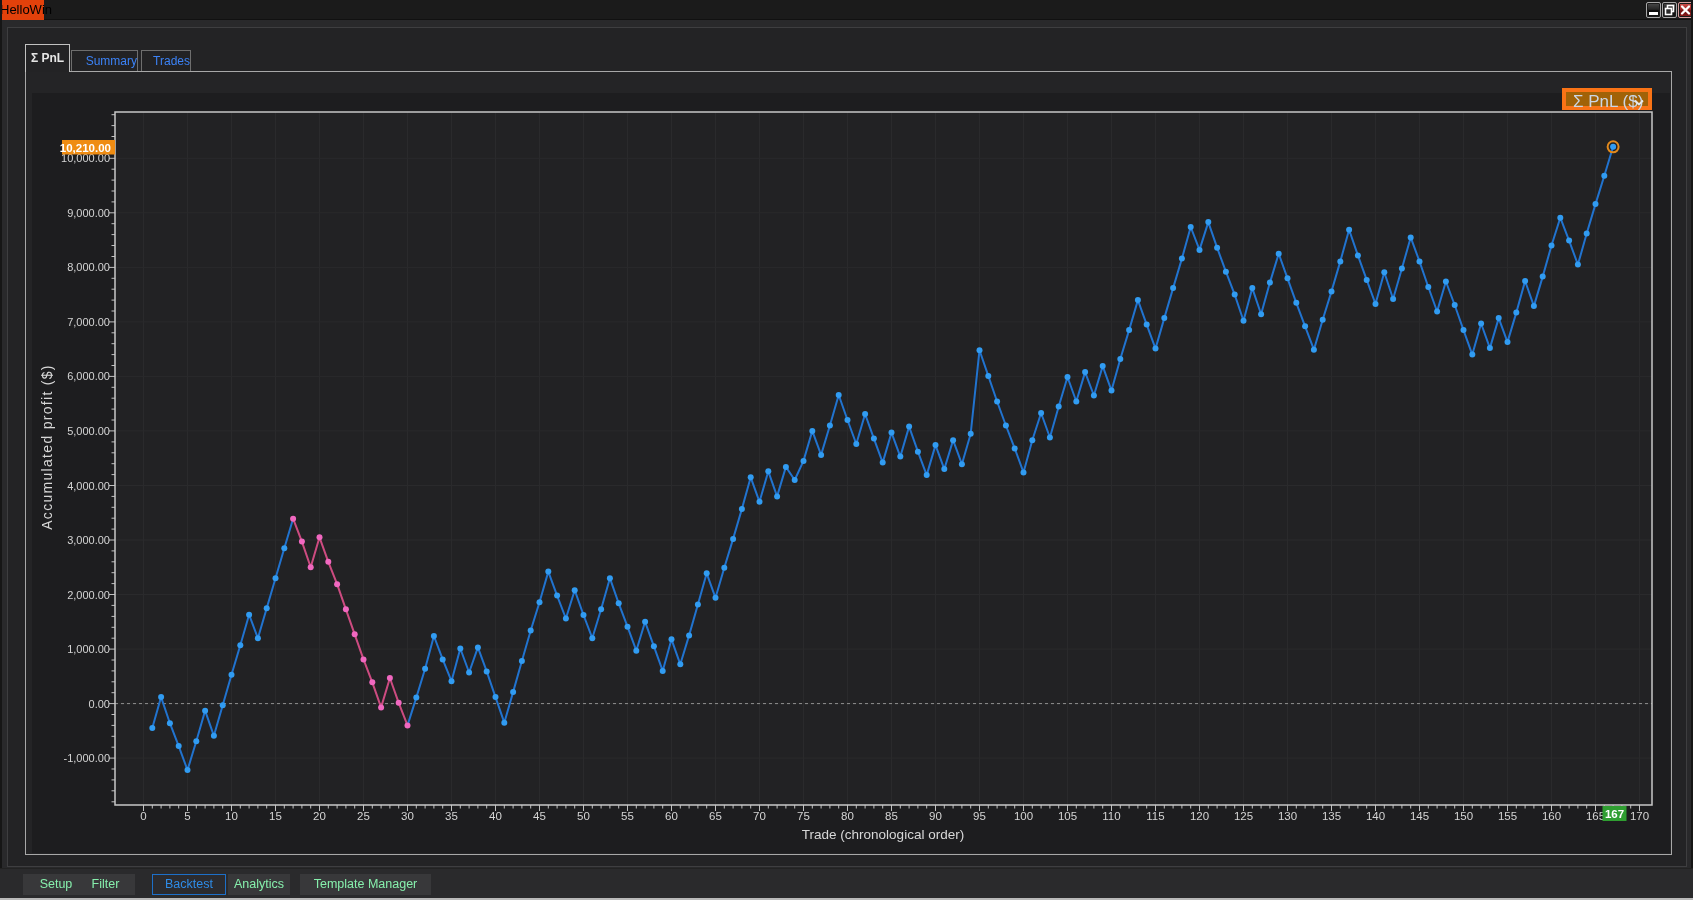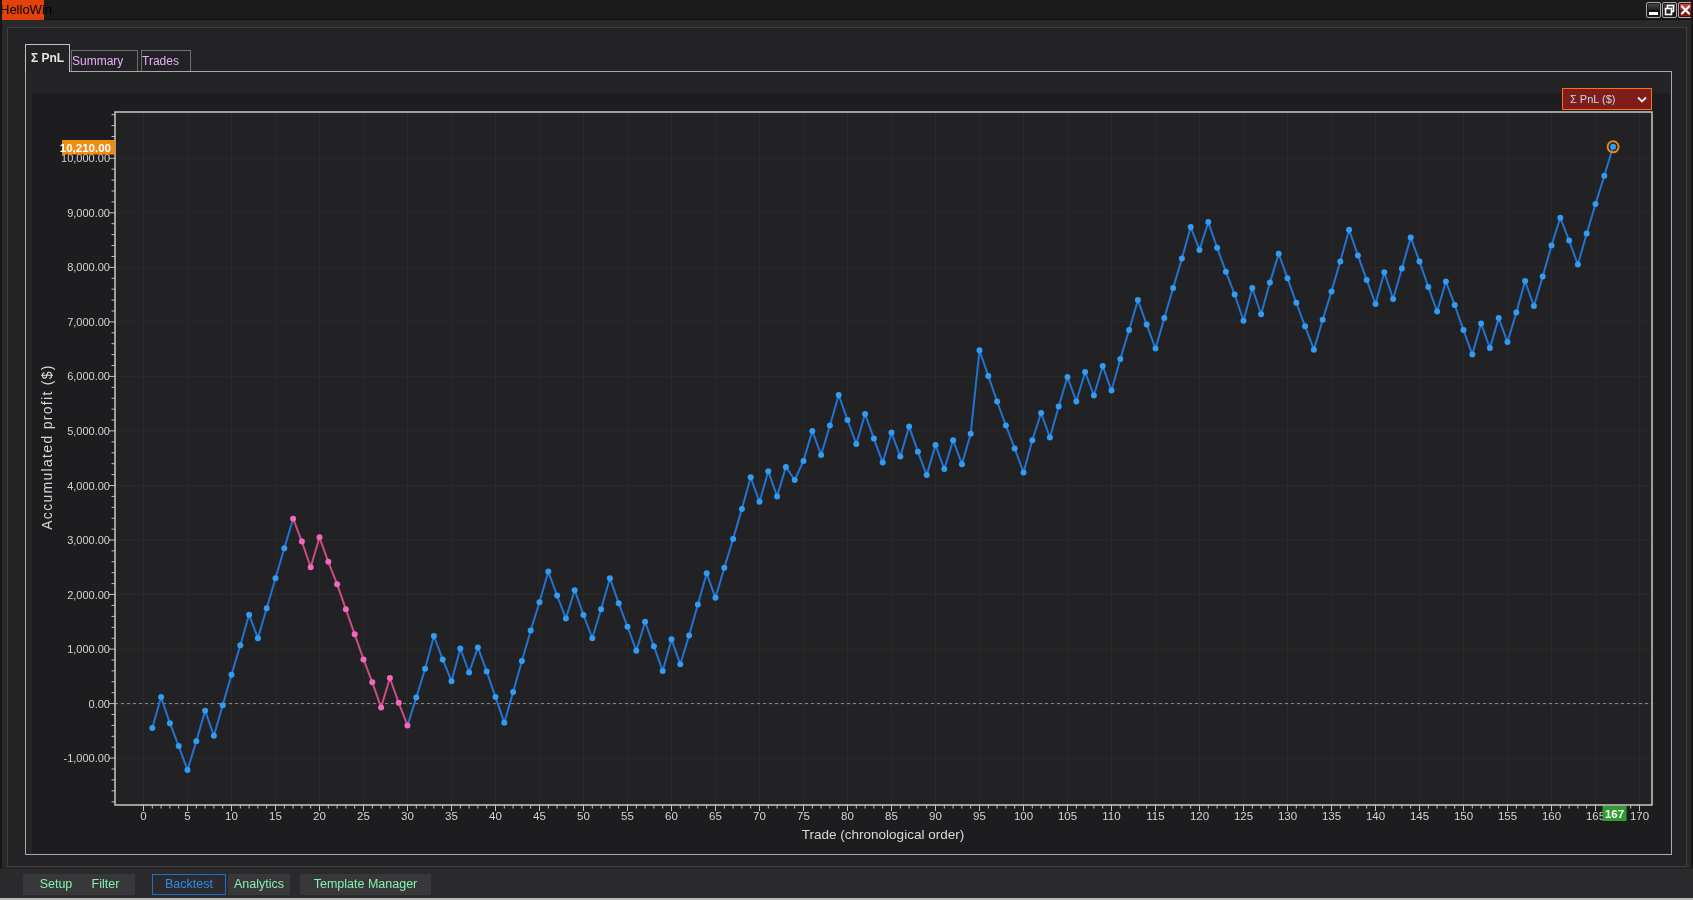--- a/index.html
+++ b/index.html
@@ -6,28 +6,28 @@
 #edgeL{left:0;top:0;width:2px;height:900px;background:#161616}
 #edgeR{left:1691px;top:0;width:2px;height:900px;background:#161616}
 #edgeB{left:0;top:898px;width:1693px;height:2px;background:#b9b9b9}
 #titlebar{left:0;top:0;width:1693px;height:20px;background:#1b1b1b;border-bottom:1px solid #111}
 #apptitle{left:0;top:0;width:44px;height:20px;background:#e2410b;color:#000000;font-size:13px;line-height:19px;}
 .wbtn{top:2px;width:15px;height:16px;border:1px solid #a8a8a8;border-radius:2px;background:linear-gradient(#4a4a4a 0%,#262626 45%,#0c0c0c 55%,#181818);box-shadow:inset 0 0 0 1px #1a1a1a}
 #bmin{right:32px}#bmax{right:16px}
 #bclose{right:0;background:linear-gradient(#cf5450 0%,#a62828 45%,#701212 55%,#8a1c1c);border-color:#d8a0a0}
 .wbtn svg{position:absolute;left:0;top:0}
 #mainpanel{left:7px;top:27px;width:1680px;height:840px;background:#232325;border:1px solid #3e3e40}
-.ttab{font-size:12px;color:#f0abfc;text-align:left;background:#222224;border:1px solid #6e6e6e;border-bottom:none;line-height:20px}
+.ttab{font-size:12px;color:#3b82f6;text-align:right;background:#222224;border:1px solid #6e6e6e;border-bottom:none;line-height:20px}
 #tab0{left:25px;top:44px;width:45px;height:28px;border:1px solid #c2c2c2;border-bottom:none;color:#e5e5e5;font-weight:bold;font-size:12px;line-height:26px;text-align:center;background:#232325;z-index:3}
 #tab1{left:71px;top:50px;width:67px;height:21px}
 #tab2{left:141px;top:50px;width:50px;height:21px}
 #tabpage{left:25px;top:71px;width:1647px;height:784px;background:#242426;border:1px solid #a8a8a8;z-index:1}
 #chartbox{left:32px;top:93px;width:1638px;height:760px;background:#1d1d1f;z-index:1}
 #plotbg{left:115px;top:112px;width:1537px;height:693px;background:#222224;z-index:1}
-#dd{left:1562px;top:88px;width:90px;height:22px;background:#7f1d1d;border:1px solid #f97316;color:#ccd6e4;font-size:11px;line-height:20px;padding-left:7px;z-index:3}
+#dd{left:1562px;top:88px;width:90px;height:22px;background:#a16207;border:4px solid #f97316;color:#ccd6e4;font-size:17px;line-height:20px;padding-left:7px;z-index:3}
 #dd svg{position:absolute;left:auto;right:4px;top:7px;z-index:3}
 #bottombar{left:0;top:868px;width:1693px;height:30px;background:#2a2a2c;border-top:1px solid #222;z-index:2}
 .btab{position:absolute;top:5px;height:21px;background:#38383a;color:#86efac;font-size:12.5px;text-align:center;line-height:21px}
 #bt0{left:23px;width:66px}
 #bt1{left:76px;width:59px}
 #bt2{left:152px;width:74px;background:#2b2b2f;border:1px solid #1d6fc8;color:#2e8ce8;font-weight:normal;line-height:19px}
 #bt3{left:228px;width:62px}
 #bt4{left:300px;width:131px}
 svg{position:absolute;left:0;top:0;z-index:2}
 </style></head><body>

